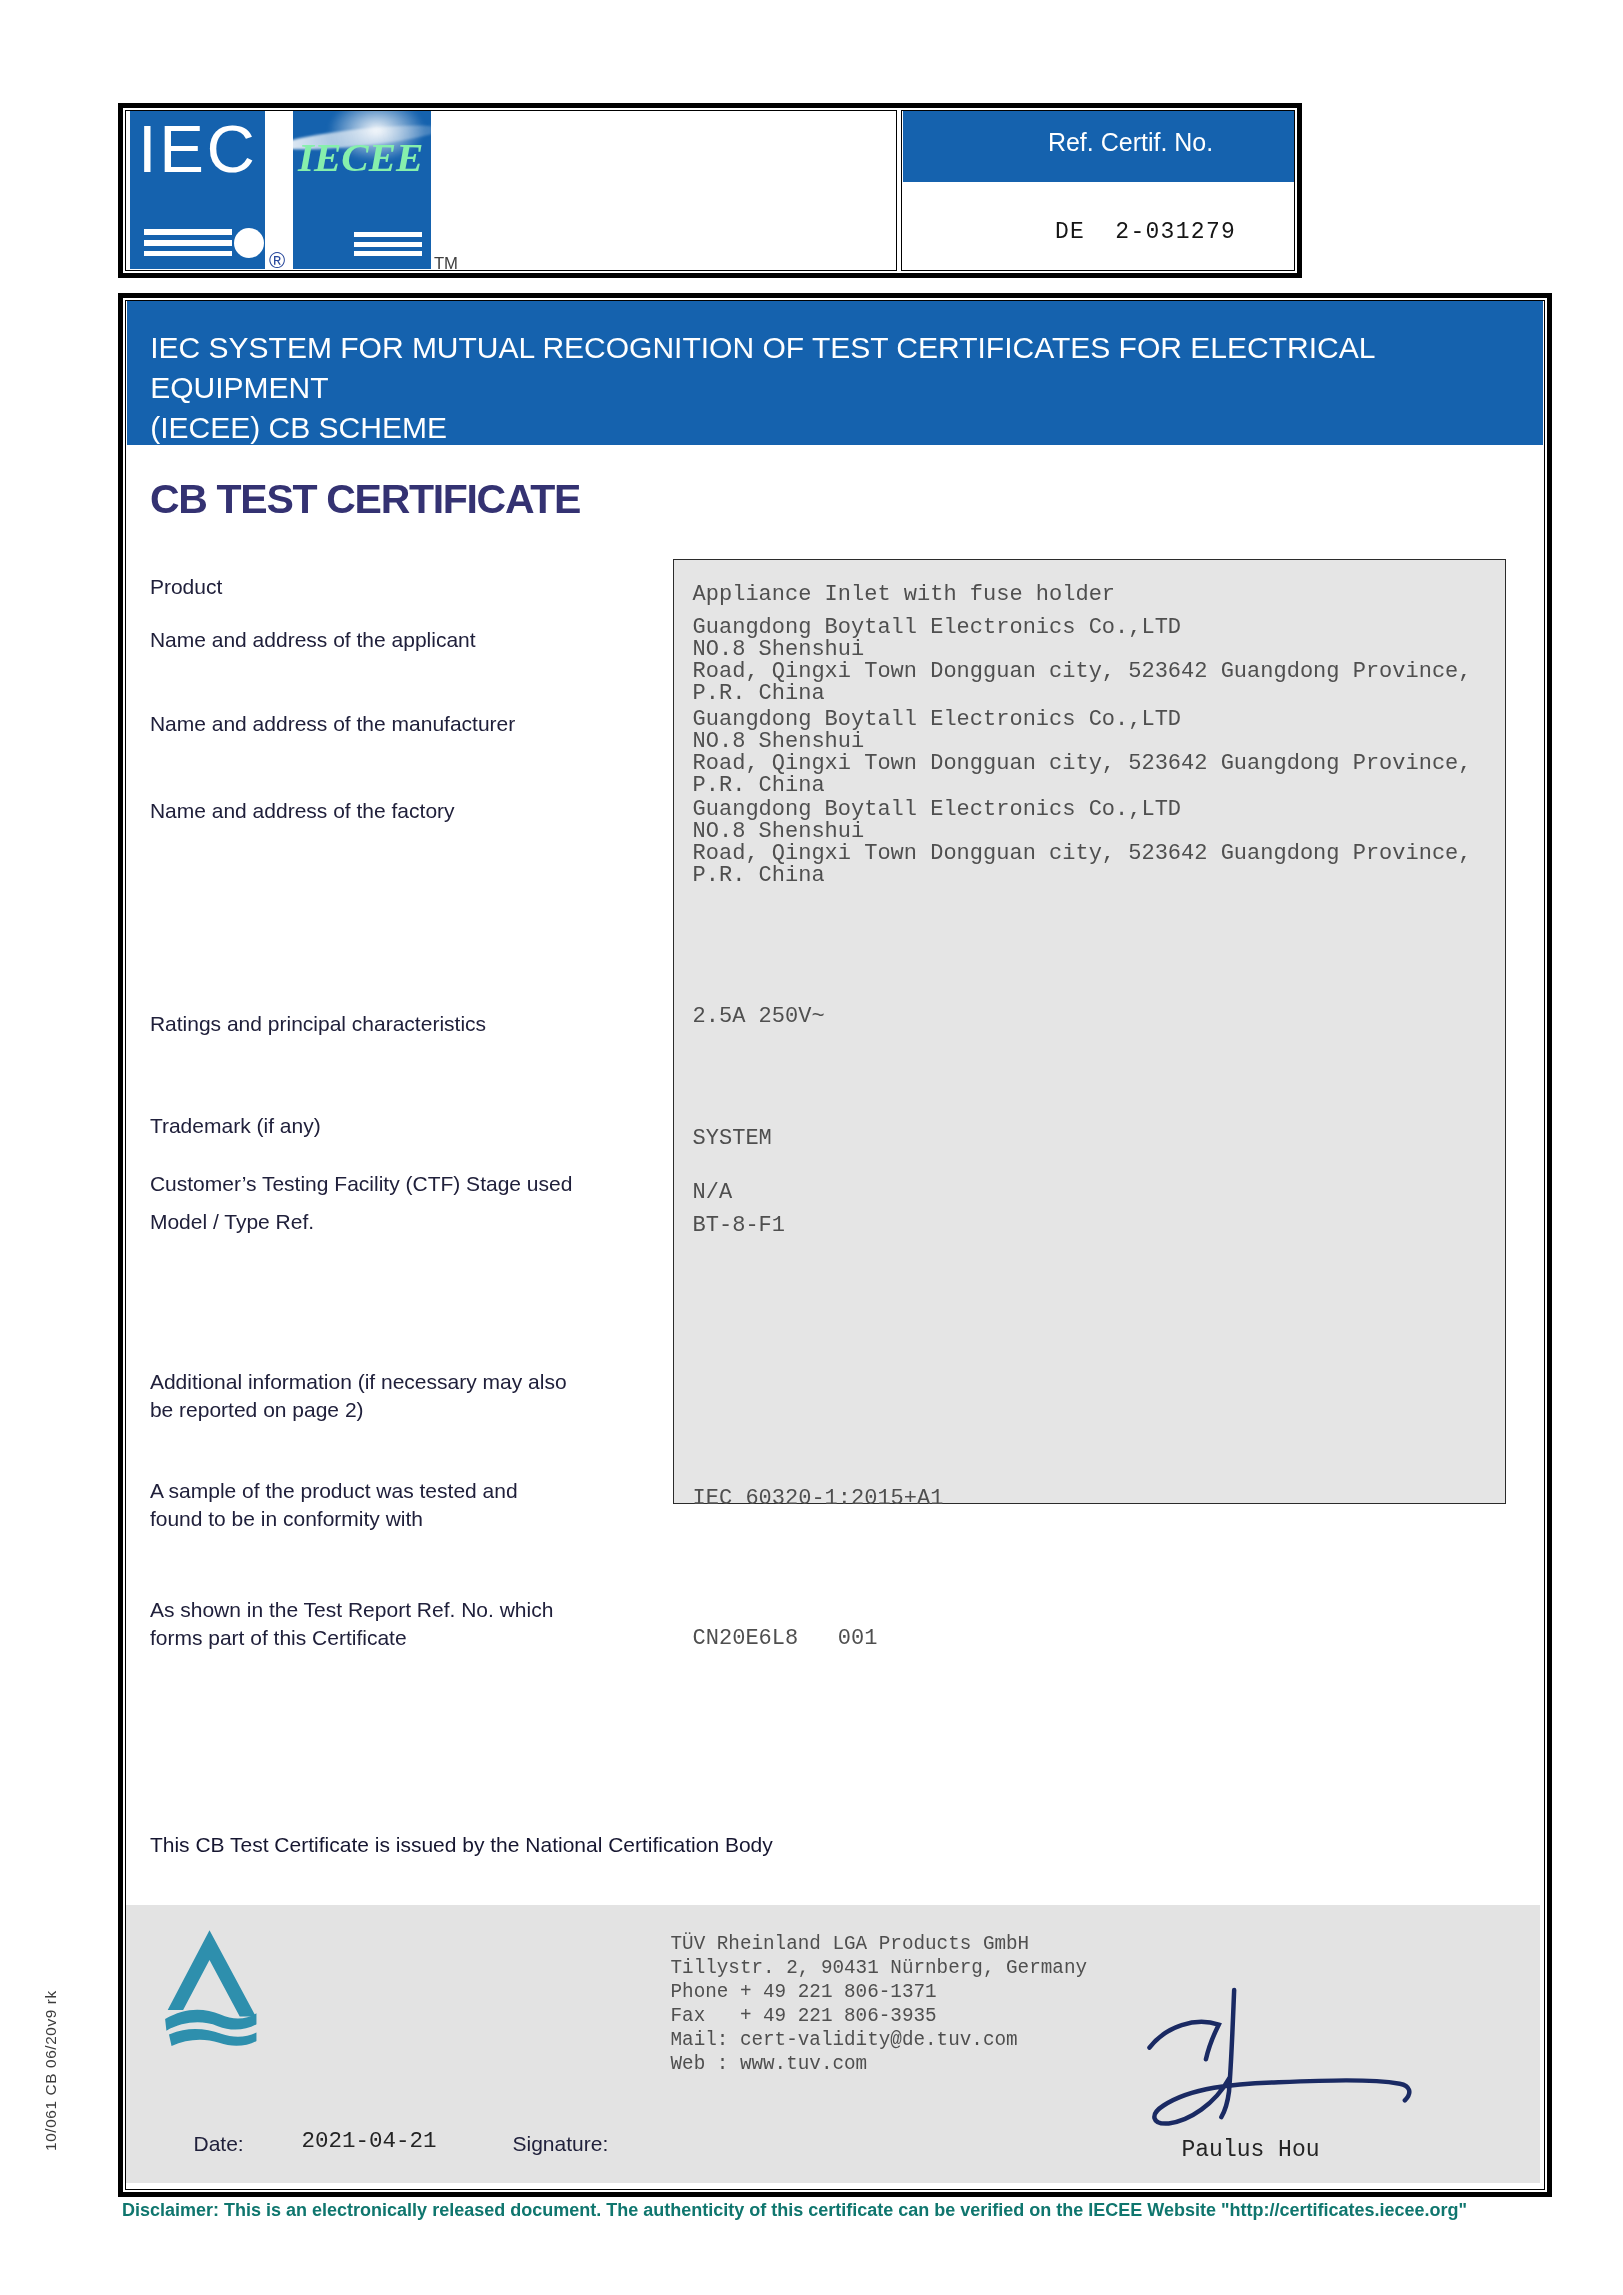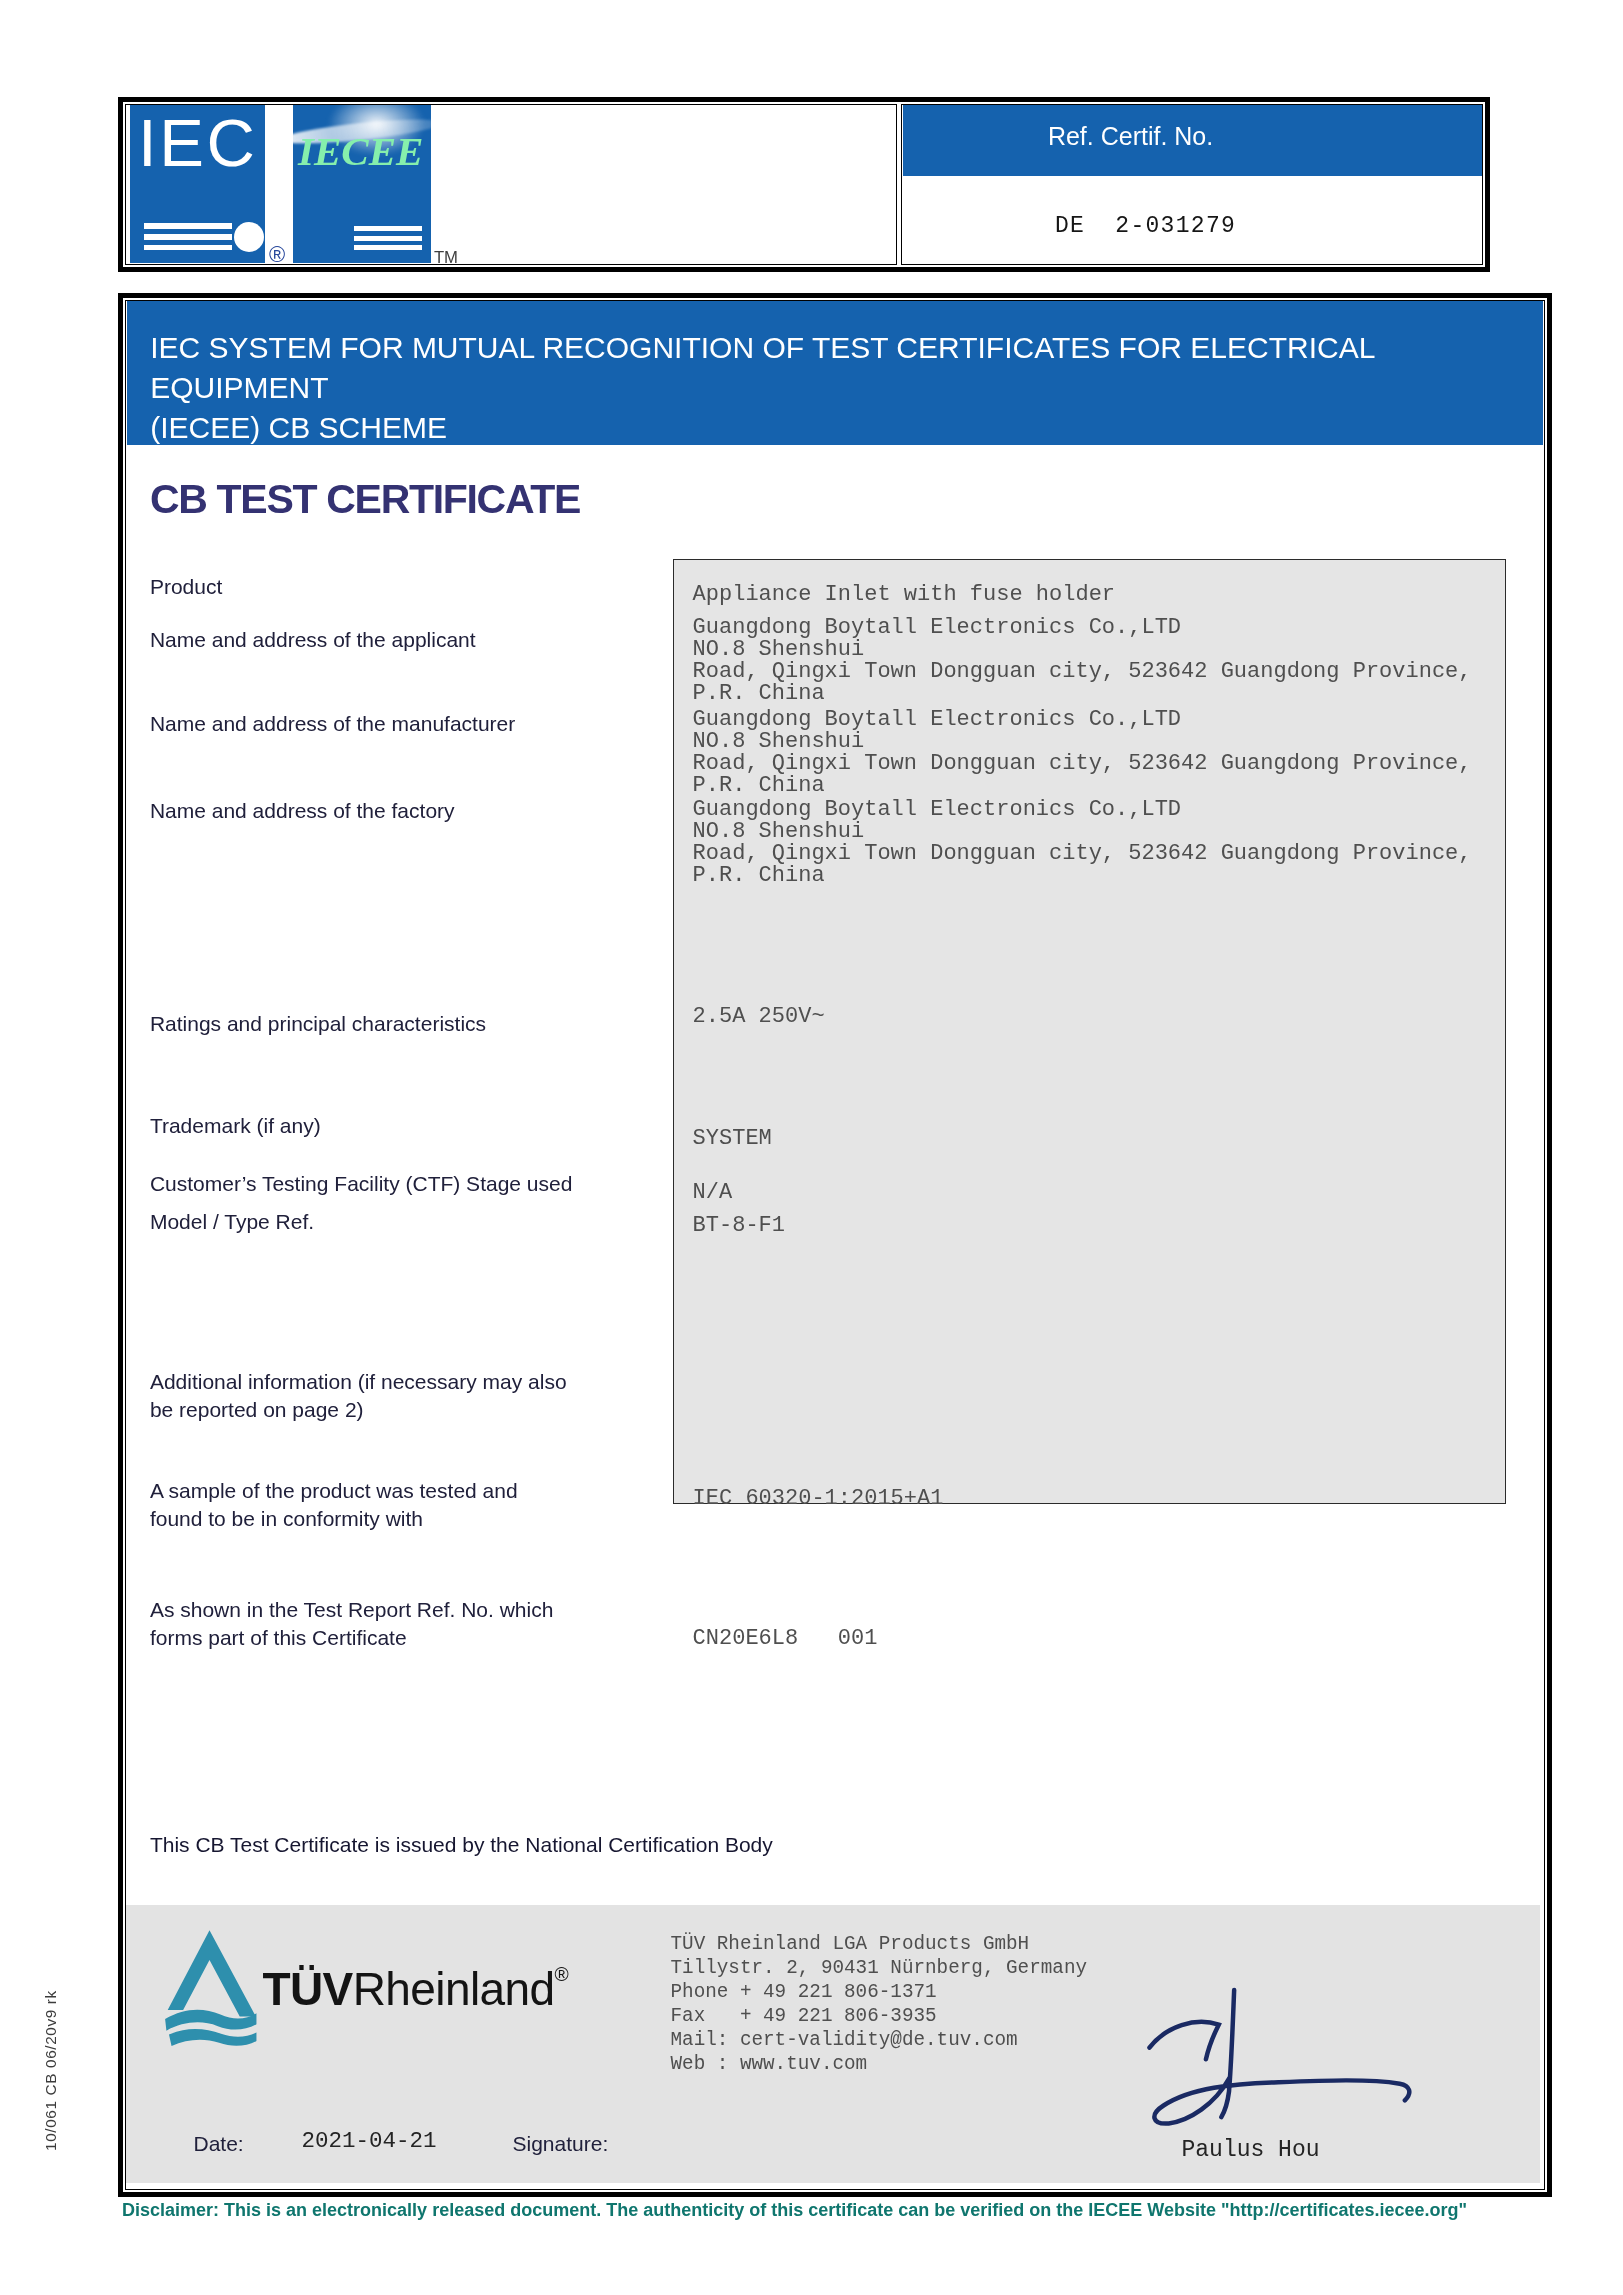--- a/index.html
+++ b/index.html
@@ -5,21 +5,21 @@
   * { margin:0; padding:0; box-sizing:border-box; }
   html,body { background:#ffffff; }
   .page {
     position:relative; width:1623px; height:2295px; background:#fff;
     font-family:"Liberation Sans", sans-serif; overflow:hidden; color:#1a1a1a;
   }
   
   .box { position:absolute; border:5.8px solid #000; background:#fff; }
   .box-inner { position:absolute; inset:0; margin:1.9px; border:1.3px solid #000; background:#fff; }
   
-  .header-box { left:118px; top:97px; width:1372px; height:175px; }
+  .header-box { left:118px; top:103px; width:1184px; height:175px; }
   .logo-square { position:absolute; background:#1562ae; }
   .iec-square { left:4.5px; top:0.6px; width:135px; height:158px; }
   .iec-text { position:absolute; left:7.7px; top:3.9px; font-size:67px; font-weight:400;
               letter-spacing:2.6px; color:#fff; line-height:1; }
   .logo-bars { position:absolute; }
   .iec-bars { left:14px; bottom:13px; width:88px; }
   .logo-bars i { display:block; height:5.8px; background:#fff; margin-bottom:5.1px; }
   .logo-bars i:last-of-type { margin-bottom:0; }
   .iec-dot { position:absolute; left:90px; top:50%; transform:translateY(-50%);
              width:30px; height:30px; border-radius:50%; background:#fff; }
@@ -166,23 +166,20 @@
 
       <div class="issued">This CB Test Certificate is issued by the National Certification Body</div>
 
       <div class="footer-box">
         <svg class="tuv-triangle" width="97" height="119" viewBox="0 0 150 185">
           <path d="M75 2 L147 136 L122 136 L75 48 L34 126 L10 126 Z" fill="#2e8fad"></path>
           <path d="M6 140 C 36 122, 66 122, 92 133 C 112 142, 132 141, 148 131 L148 148 C 130 158, 108 159, 88 151 C 62 141, 34 144, 8 158 Z" fill="#2e8fad"></path>
           <path d="M12 164 C 40 152, 68 154, 93 163 C 113 170, 132 169, 148 161 L148 174 C 132 183, 110 184, 90 177 C 66 169, 40 171, 16 182 Z" fill="#2e8fad"></path>
         </svg>
 
-        <div class="tuv-wordmark">
-          <b>TÜV</b><span>Rheinland</span><sup>®</sup>
-        </div>
 
         <div class="ncb-address">TÜV Rheinland LGA Products GmbH
 Tillystr. 2, 90431 Nürnberg, Germany
 Phone + 49 221 806-1371
 Fax   + 49 221 806-3935
 Mail: cert-validity@de.tuv.com
 Web : www.tuv.com</div>
 
         <svg class="signature-svg" width="290" height="154" viewBox="0 0 450 240">
           <g fill="none" stroke="#1a2a63" stroke-width="7" stroke-linecap="round">

